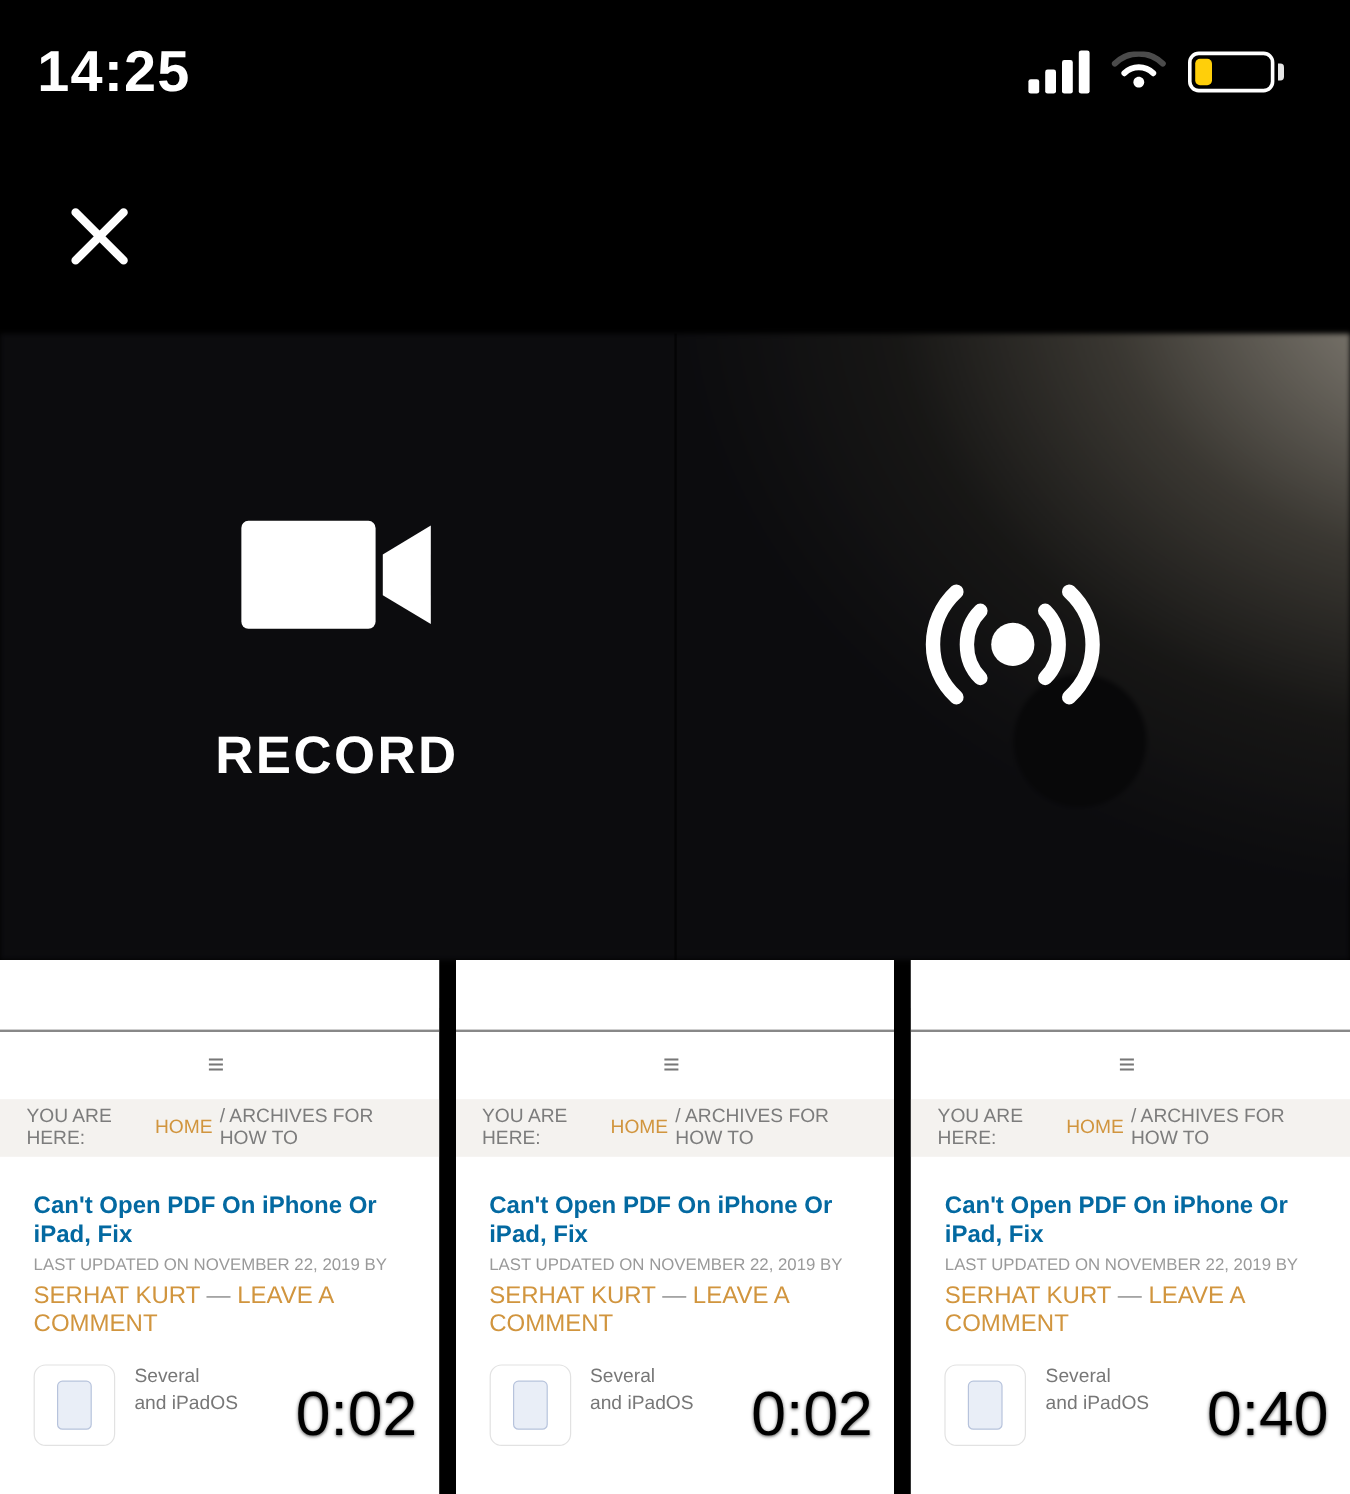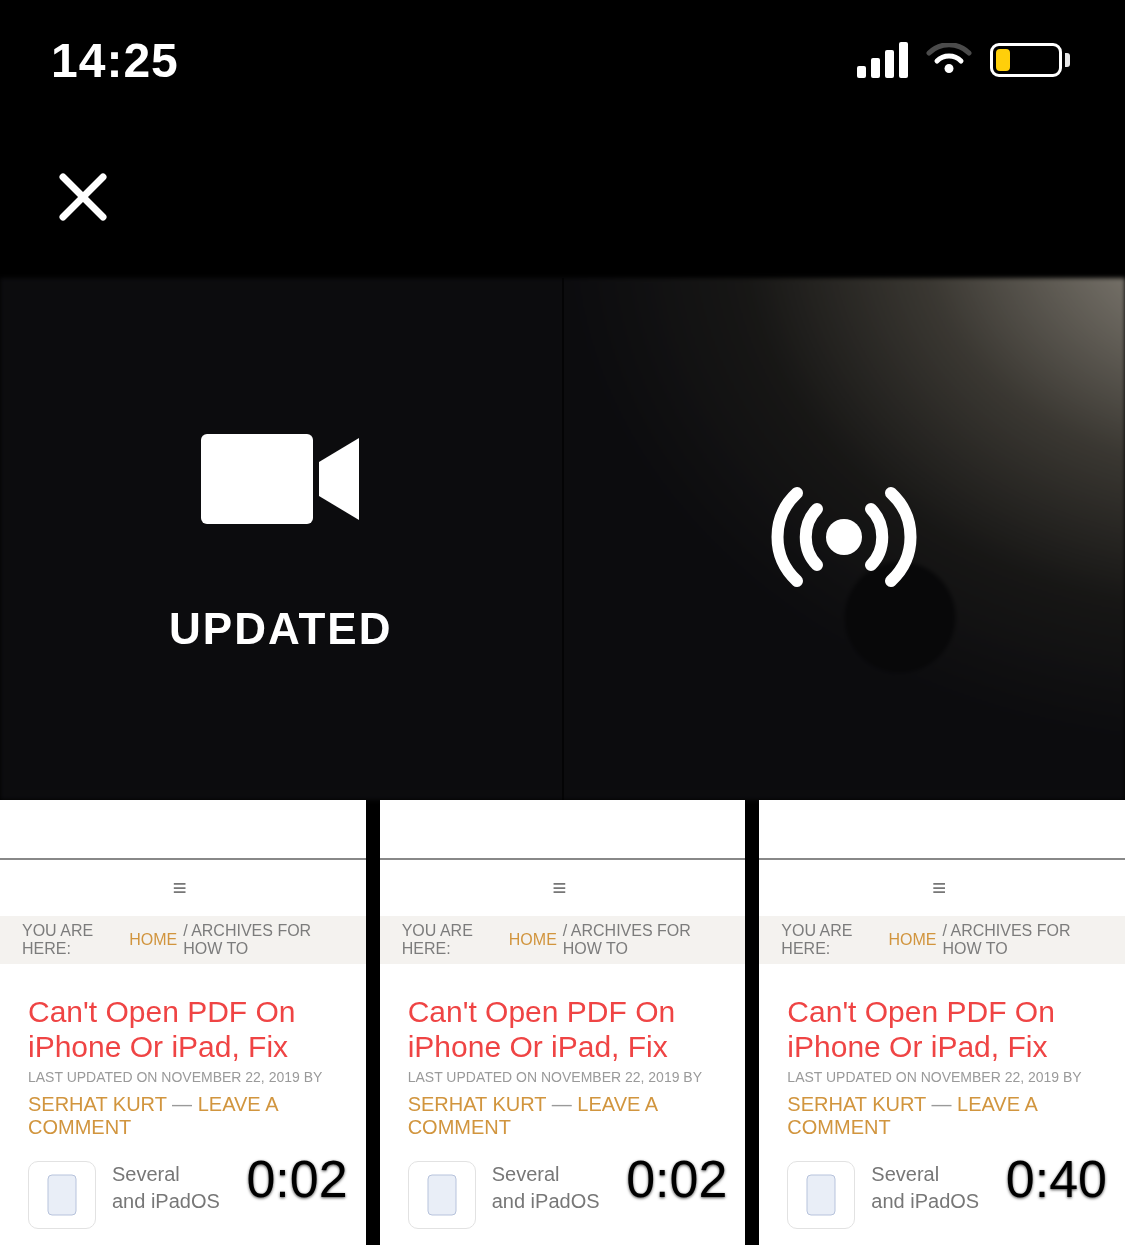--- a/index.html
+++ b/index.html
@@ -1,19 +1,19 @@
 <!DOCTYPE html>
 <html><head>
   <meta charset="utf-8">
   <style>
     * { margin: 0; padding: 0; box-sizing: border-box; }
     html, body { width: 1125px; height: 1245px; background: #000; font-family: -apple-system, BlinkMacSystemFont, "Helvetica Neue", Arial, sans-serif; overflow: hidden; }
 
     
-    .status-bar { height: 120px; display: flex; align-items: center; justify-content: space-between; padding: 0 55px 0 51px; color: #fff; }
+    .status-bar { height: 120px; display: flex; align-items: center; justify-content: space-between; padding: 0 55px 0 31px; color: #fff; }
     .status-time { font-size: 48px; font-weight: 700; letter-spacing: 1px; }
     .status-icons { display: flex; align-items: center; gap: 18px; }
     .signal { display: inline-flex; align-items: flex-end; gap: 5px; }
     .signal span { width: 9px; background: #fff; border-radius: 2px; display: inline-block; }
     .signal span:nth-child(1){ height: 12px; }
     .signal span:nth-child(2){ height: 20px; }
     .signal span:nth-child(3){ height: 28px; }
     .signal span:nth-child(4){ height: 36px; }
     .wifi svg { display:block; }
     .battery { display: inline-flex; align-items: center; }
@@ -38,27 +38,27 @@
 
     
     .gallery { display:flex; gap: 14px; padding: 0; height: 445px; }
     .thumb { position:relative; flex:1; background:#fff; overflow:hidden; }
     .thumb .t-bar { height: 40px; background:#fff; }
     .thumb .t-rule { height: 2px; background:#888; margin: 18px 0 14px; }
     .thumb .t-menu { text-align:center; color:#777; font-size: 24px; letter-spacing: 6px; margin-bottom: 14px; }
     .thumb .t-band { background:#f4f2ef; height: 48px; display:flex; align-items:center; padding: 0 22px; color:#7c7c7c; font-size: 16px; }
     .thumb .t-band .bc-home { color:#d1953e; margin: 4px 6px; }
     .thumb .t-body { padding: 30px 28px 0 28px; }
-    .thumb .t-title { color:#ef4444; font-size: 30px; font-weight:400; line-height: 1.18; filter: blur(.4px); }
+    .thumb .t-title { color:#0369a1; font-size: 20px; font-weight:700; line-height: 1.18; filter: blur(.4px); }
     .thumb .t-meta { color:#9a9a9a; font-size: 14px; margin-top: 4px; }
     .thumb .t-author { color:#d1953e; font-size: 20px; margin-top: 8px; }
     .thumb .t-author .dash { color:#9a9a9a; }
     .thumb .t-foot { display:flex; gap: 16px; margin-top: 22px; }
     .thumb .t-icon { width: 68px; height: 68px; border:1px solid #e2e2e2; border-radius:10px; display:flex; align-items:center; justify-content:center; }
-    .thumb .t-ptext { color:#777; font-size: 20px; line-height:1.35; }
+    .thumb .t-ptext { color:#777; font-size: 16px; line-height:1.35; }
     .thumb .duration { position:absolute; right: 18px; bottom: 36px; color:#000000; font-size: 52px; font-weight: 500; text-shadow: 0 1px 3px rgba(0,0,0,.7); }
   </style>
 </head>
 <body>
 
 <div class="status-bar">
   <div class="status-time">14:25</div>
   <div class="status-icons">
     <span class="signal">
         <span></span>
@@ -96,21 +96,21 @@
 <div class="options">
   <div class="options-bg"></div>
 
   <div class="option">
     <span>
       <svg width="160" height="110" viewBox="0 0 160 110">
         <rect x="0" y="10" width="112" height="90" rx="6" fill="#fff"></rect>
         <path d="M118 38 L158 14 L158 96 L118 72 Z" fill="#fff"></path>
       </svg>
     </span>
-    <div class="option-label">UPDATED</div>
+    <div class="option-label">RECORD</div>
   </div>
 
   <div class="option">
     <span>
       <svg width="170" height="120" viewBox="0 0 170 120">
         <circle cx="85" cy="60" r="18" fill="#fff"></circle>
         <path d="M58 32c-15 15-15 41 0 56" stroke="#fff" stroke-width="12" fill="none" stroke-linecap="round"></path>
         <path d="M112 32c15 15 15 41 0 56" stroke="#fff" stroke-width="12" fill="none" stroke-linecap="round"></path>
         <path d="M38 16c-26 24-26 64 0 88" stroke="#fff" stroke-width="12" fill="none" stroke-linecap="round"></path>
         <path d="M132 16c26 24 26 64 0 88" stroke="#fff" stroke-width="12" fill="none" stroke-linecap="round"></path>

